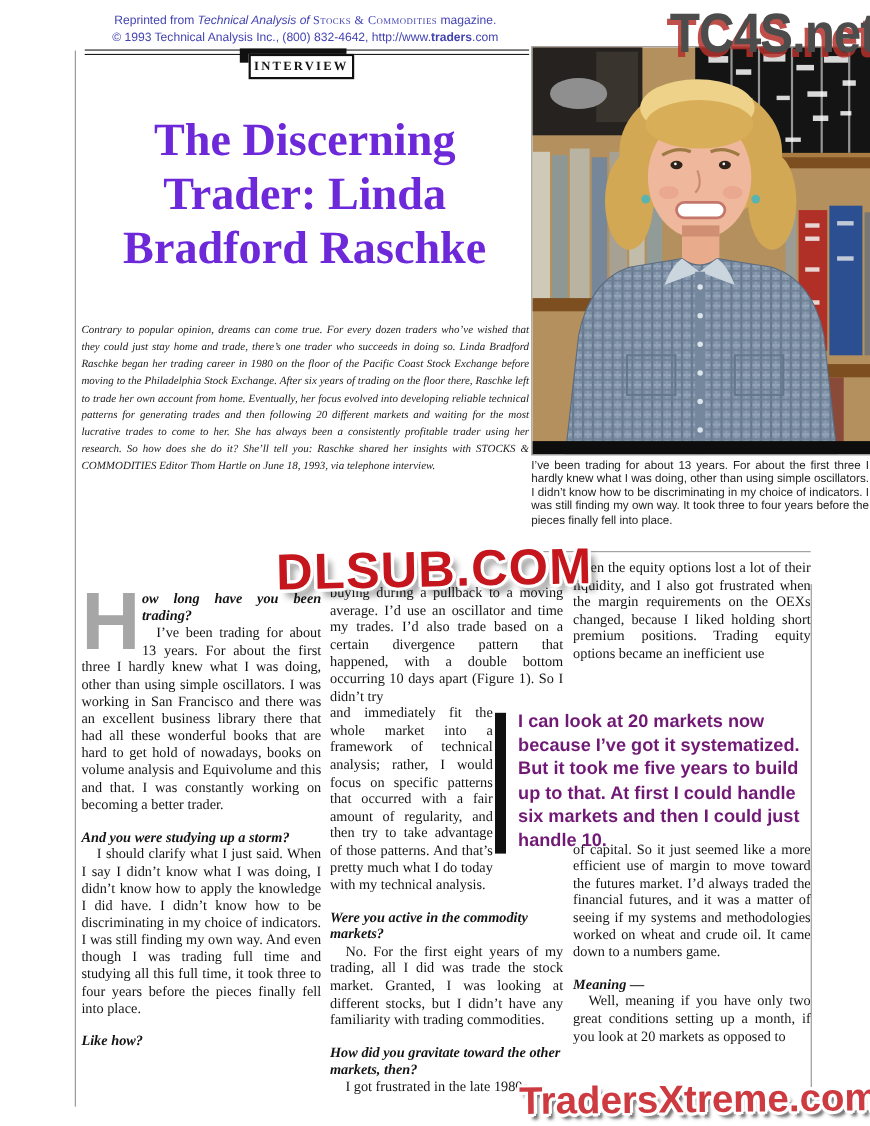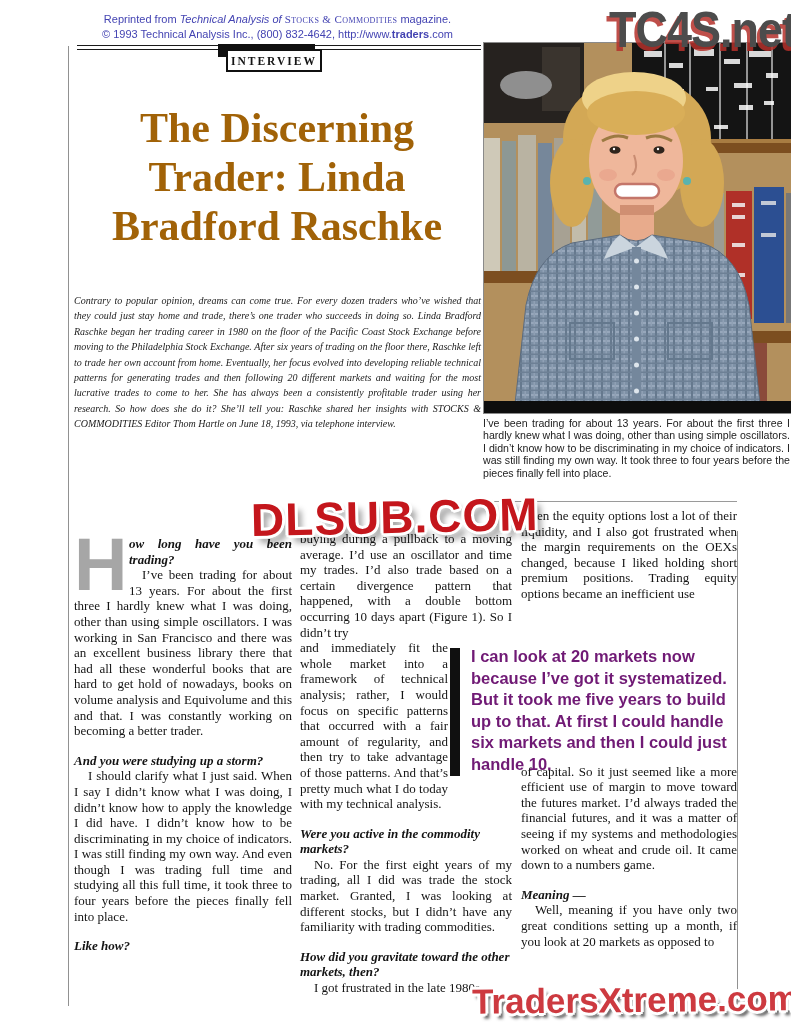--- a/index.html
+++ b/index.html
@@ -16,21 +16,21 @@
                border-top:1px solid #1a1a1a;border-bottom:1px solid #1a1a1a;}
   .interview-shadow{position:absolute;left:218px;top:44px;width:97px;height:13px;background:#101010;}
   .interview-box{position:absolute;left:226px;top:49px;width:92px;height:19px;background:#fff;
                  border:2px solid #101010;display:flex;align-items:center;justify-content:center;
                  font-family:"Liberation Serif",serif;font-weight:bold;font-size:11.5px;letter-spacing:2px;}
   .vrule-left{position:absolute;left:68px;top:46px;width:1px;height:960px;background:#919191;}
   .vrule-right{position:absolute;left:737px;top:531px;width:1px;height:462px;background:#919191;}
 
   
   .title{position:absolute;left:72px;top:104px;width:410px;text-align:center;
-         font-weight:bold;font-size:42px;line-height:49px;color:#a16207;}
+         font-weight:bold;font-size:42px;line-height:49px;color:#6d28d9;}
   .title span{display:block;}
   .intro{position:absolute;left:74px;top:293px;width:407px;font-style:italic;
          font-size:10px;line-height:15.4px;text-align:justify;color:#1b1b1b;margin:0;}
 
   
   .photo-wrap{position:absolute;left:483px;top:42px;width:307px;height:370px;border:1px solid #8a8a8a;
               box-sizing:content-box;z-index:1;}
   .caption{position:absolute;left:483px;top:417px;width:307px;margin:0;
            font-family:"Liberation Sans",sans-serif;font-size:10.6px;line-height:12.4px;
            color:#222;text-align:justify;}

